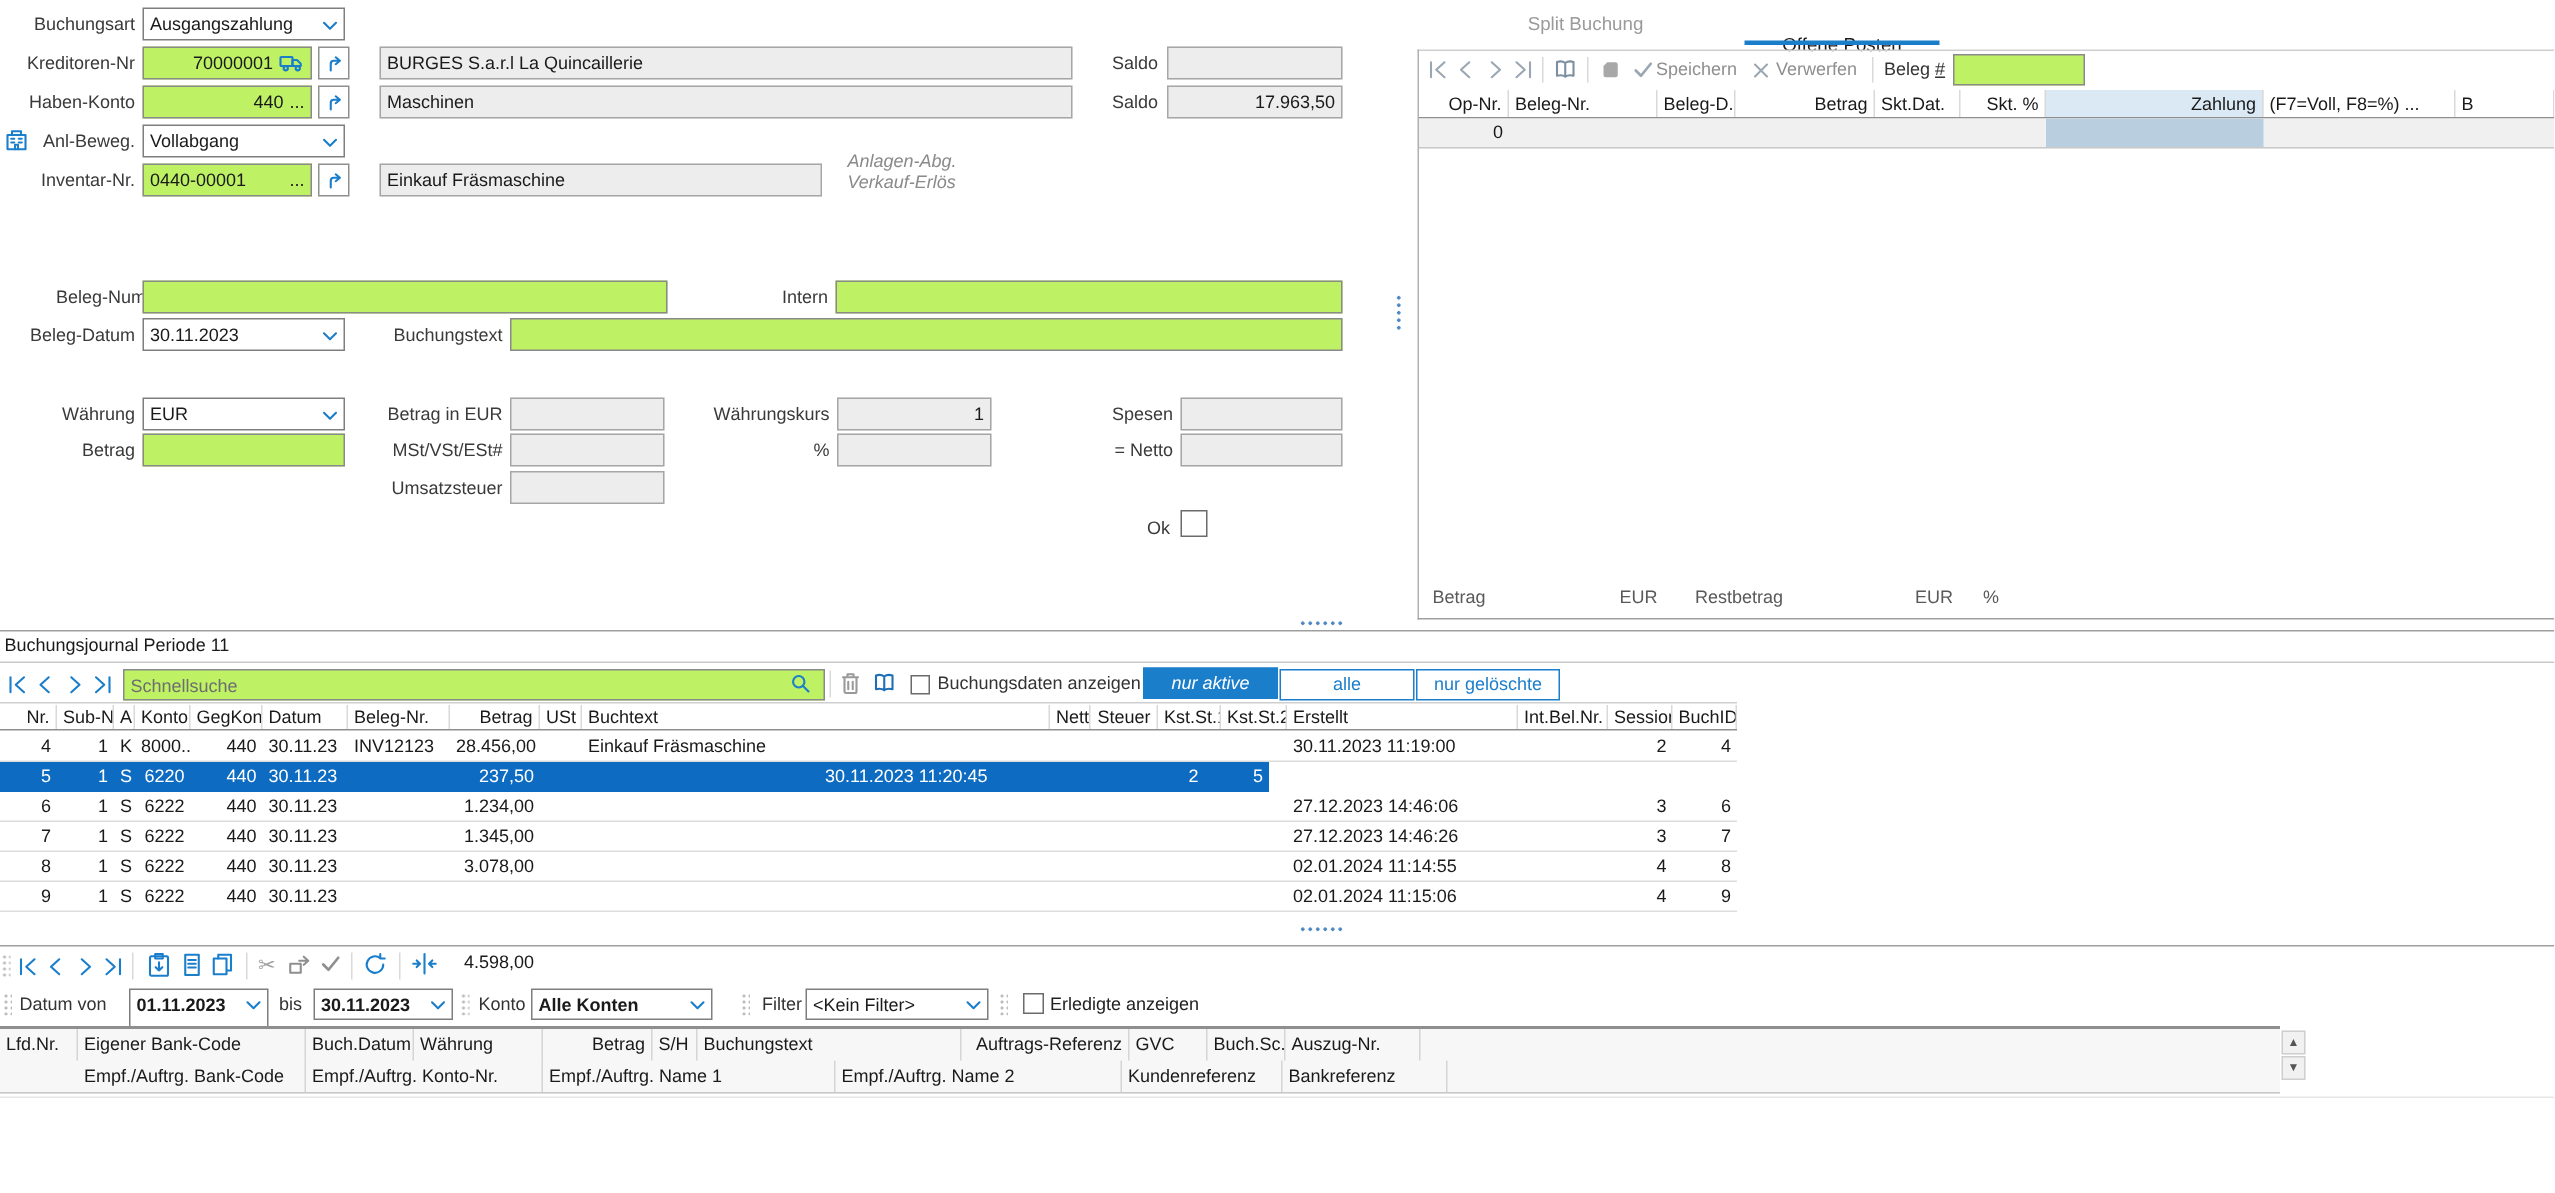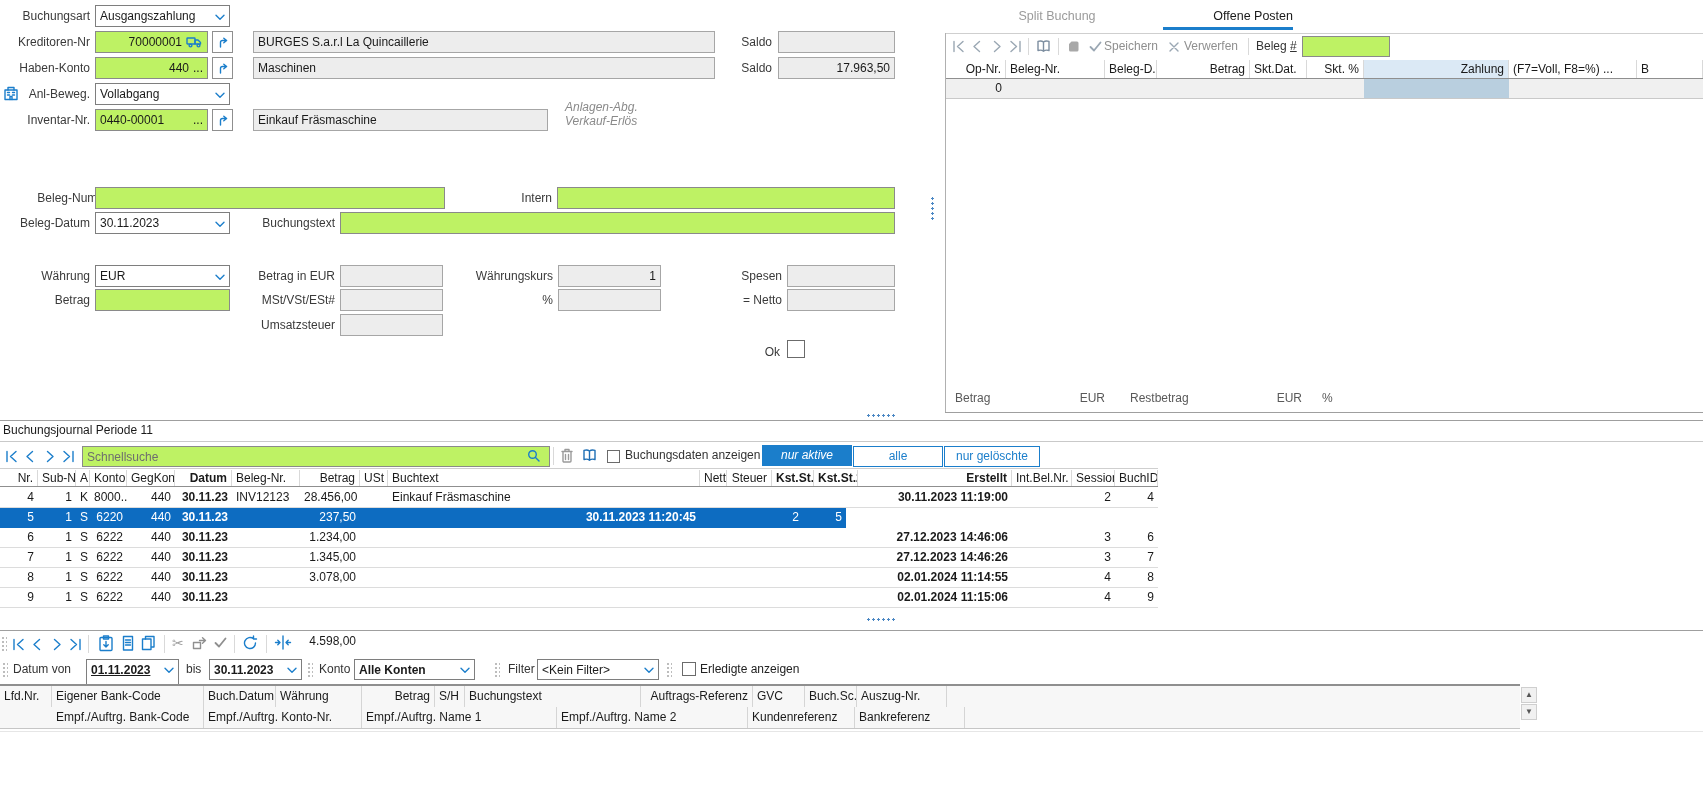--- a/index.html
+++ b/index.html
@@ -29,21 +29,21 @@
   .bluedots{position:absolute;background-image:radial-gradient(#4a87c4 1.1px,transparent 1.3px);
         background-size:5px 5px;}
   .tab{position:absolute;height:20px;line-height:20px;text-align:center;font-size:12.5px;}
   .tab.inactive{color:#9b9b9b;}
   .tbtn{position:absolute;height:21px;line-height:19px;box-sizing:border-box;text-align:center;
         border:1px solid var(--accent);background:#fff;}
   .tbtn.active{background:var(--accent);color:#fff;border-color:var(--accent);}
   
   .trow{position:absolute;display:flex;box-sizing:border-box;line-height:inherit;}
   .trow .c{box-sizing:border-box;height:100%;padding:0 4px;overflow:hidden;white-space:nowrap;}
-  .trow .c.a-r{text-align:right;} .trow .c.a-c{text-align:right;font-weight:bold;}
+  .trow .c.a-r{text-align:right;} .trow .c.a-c{text-align:left;}
   .trow .hc{border-right:1px solid #d9d9d9;}
   .hdr{border-bottom:1px solid var(--hline);}
   .jrow{border-bottom:1px solid var(--grid);}
   .jrow.sel{background:var(--sel);color:#fff;border-bottom-color:var(--sel);}
   .oprow{background:var(--oprow);border-bottom:1px solid #c9c9c9;}
   .bhdr .hc{border-right:1px solid #d5d5d5;}
   .graytxt{color:#8f8f8f;}
   .footlbl{position:absolute;color:#595959;}
   .bold{font-weight:bold;}
   .sb-btn{position:absolute;width:16px;height:16px;box-sizing:border-box;border:1px solid #cfcfcf;
@@ -181,21 +181,21 @@
 
   <div class="lbl" style="left:245px;top:314px;width:90px;">Umsatzsteuer</div>
   <div class="inp ro" style="left:340px;top:314px;width:103px;"></div>
 
   <div class="lbl" style="left:735px;top:341px;width:45px;">Ok</div>
   <div class="cb" style="left:787px;top:340px;width:18px;height:18px;"></div>
 
   <div class="bluedots" style="left:930px;top:196px;width:6px;height:26px;"></div>
 
   <div class="tab inactive" style="left:1000px;top:6px;width:114px;">Split Buchung</div>
-  <div class="tab" style="left:1163px;top:6px;width:130px;text-align:right;">Offene Posten</div>
+  <div class="tab" style="left:1163px;top:20px;width:130px;">Offene Posten</div>
   <div class="abs" style="left:1163px;top:27px;width:130px;height:3px;background:var(--accent);"></div>
 
   <div class="abs" style="left:945px;top:33px;width:758px;height:1px;background:#cfcfcf;"></div>
   <div class="abs" style="left:945px;top:33px;width:1px;height:380px;background:#b0b0b0;"></div>
   <div class="abs" style="left:945px;top:412px;width:758px;height:1px;background:#9f9f9f;"></div>
 
   <div style="position:absolute;left:946px;top:36px;width:757px;height:21px;color:#9aa7b3;">
     <i class="ico" style="left:6px;top:4px;">
         <svg width="13" height="13" viewBox="0 0 13 13" fill="none" stroke="currentColor" stroke-width="1.4" stroke-linecap="round" stroke-linejoin="round">
           <path d="M2 1.5v10M11 1.5 5.5 6.5l5.5 5"></path>
@@ -540,21 +540,21 @@
     <i class="ico" style="left:274px;top:2px;">
         <svg width="18" height="15" viewBox="0 0 18 15" fill="none" stroke="currentColor" stroke-width="1.4" stroke-linecap="round" stroke-linejoin="round">
           <path d="M9 1v13M1.5 7.5h4M3.8 5.3 6 7.5 3.8 9.7M16.5 7.5h-4M14.2 5.3 12 7.5l2.2 2.2"></path>
         </svg>
       </i>
   </div>
 
   <div style="position:absolute;left:0px;top:658px;width:1160px;height:24px;">
     <div class="grip" style="left:2px;top:4px;width:6px;height:15px;"></div>
     <span class="abs" style="left:13px;top:4px;color:#333;">Datum von</span>
-    <div class="dd" style="left:86px;top:1px;width:93px;height:32px;text-decoration:underline;">
+    <div class="dd" style="left:86px;top:1px;width:93px;height:32px;">
       <span class="bold">01.11.2023</span>
       <i class="chev ico" style="position:absolute;right:4px;top:7px;color:var(--accent);">
           <svg width="10" height="7" viewBox="0 0 10 7" fill="none" stroke="currentColor" stroke-width="1.4" stroke-linecap="round" stroke-linejoin="round">
             <path d="M1 1.2l4 4 4-4"></path>
           </svg>
         </i>
     </div>
     <span class="abs" style="left:186px;top:4px;color:#333;">bis</span>
     <div class="dd" style="left:209px;top:1px;width:93px;height:21px;">
       <span class="bold">30.11.2023</span>

